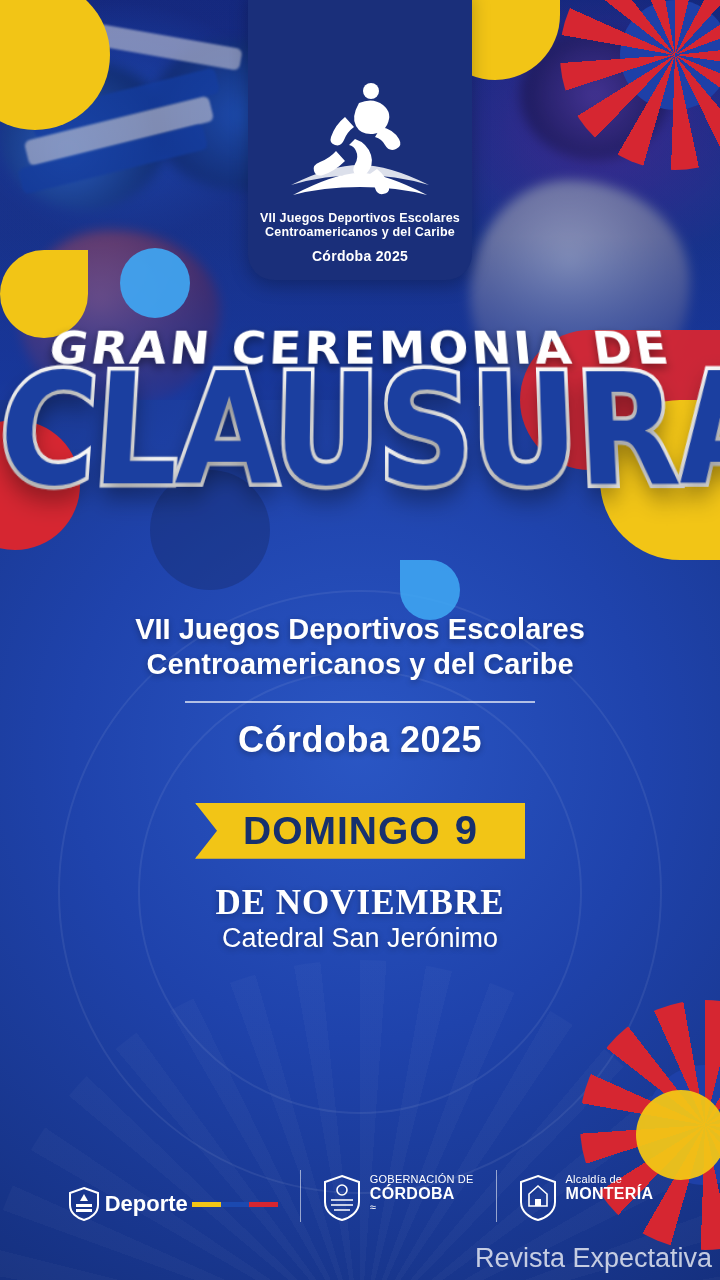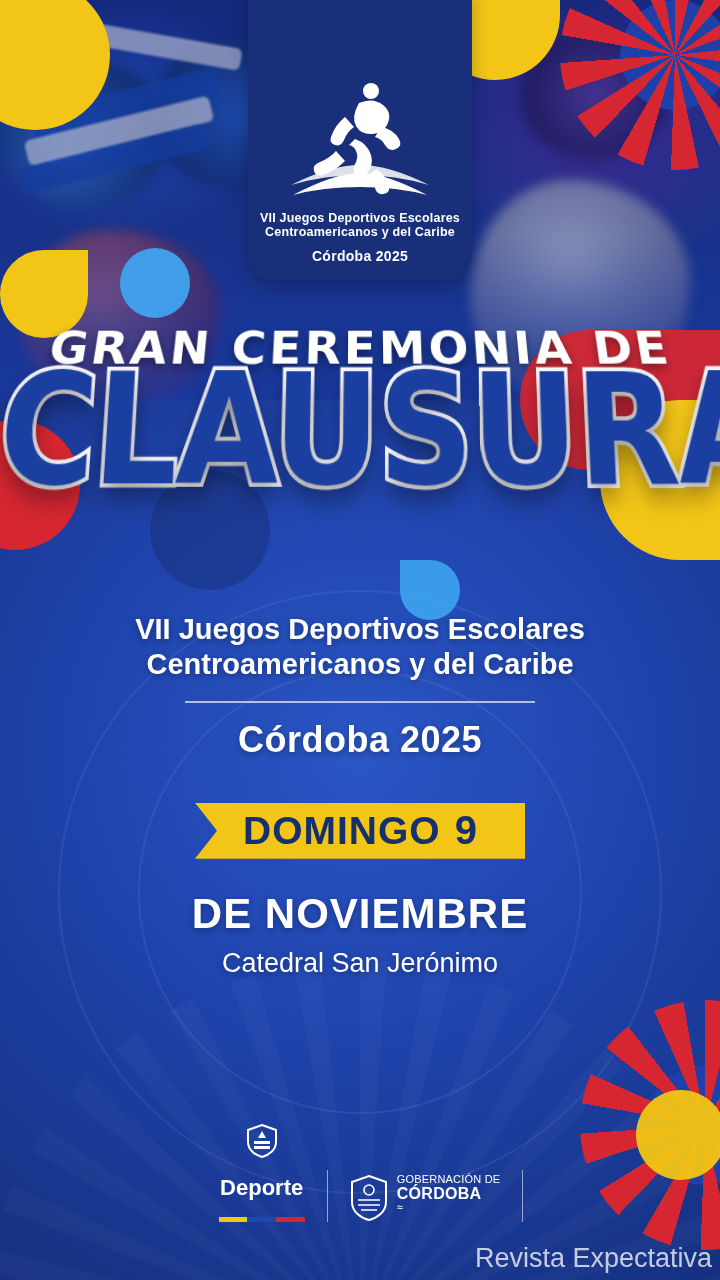--- a/index.html
+++ b/index.html
@@ -235,36 +235,37 @@
   .dow {
     font-size: 39px;
     font-weight: bold;
     letter-spacing: 1px;
   }
   .daynum {
     font-size: 40px;
     font-weight: bold;
   }
   .month {
-    font-size: 42px;
+    font-size: 35px;
     font-weight: bold;
     letter-spacing: 1px;
-    margin-top: 31px;
-    text-shadow: 0 2px 6px rgba(0,0,0,.3);
+    margin-top: 24px;
+    text-shadow: 0 2px 6px rgba(0,0,0,.3);
+    font-family: Liberation Serif, serif;
   }
   .venue {
     font-size: 32px;
     font-weight: bold;
     margin-top: 44px;
     text-shadow: 0 2px 6px rgba(0,0,0,.3);
   }
   .venue2 {
     font-size: 27px;
     font-weight: normal;
-    margin-top: 10px;
+    margin-top: 0;
     text-shadow: 0 2px 6px rgba(0,0,0,.3);
   }
   .time {
     font-size: 33px;
     font-weight: bold;
     margin-top: 16px;
     text-shadow: 0 2px 6px rgba(0,0,0,.3);
   }
 
   
@@ -285,21 +286,21 @@
     padding: 0 22px;
   }
   .foot-sep {
     width: 1px;
     height: 52px;
     background: rgba(255,255,255,.55);
   }
   .foot-text { line-height: 1.05; }
   .foot-small { font-size: 11px; font-weight: normal; letter-spacing: .2px; }
   .foot-big { font-size: 16px; font-weight: bold; letter-spacing: .3px; }
-  .deporte-wrap { display: flex; flex-direction: column; align-items: center; gap: 16px; }
+  .deporte-wrap { display: flex; flex-direction: row; align-items: center; gap: 4px; }
   .deporte-label { font-size: 22px; font-weight: bold; }
   .tricolor { width: 86px; height: 5px; display: flex; }
   .tricolor i { flex: 1; display: block; }
   .tri-y { background: #f2c516; }
   .tri-b { background: #1b49b0; }
   .tri-r { background: #d62631; }
 
   .watermark {
     position: absolute;
     right: 8px;
@@ -424,17 +425,28 @@
       </svg>
       <div class="foot-text">
         <div class="foot-small">GOBERNACIÓN DE</div>
         <div class="foot-big">CÓRDOBA</div>
         <div class="foot-small">≈</div>
       </div>
     </div>
 
     <div class="foot-sep"></div>
 
+    <div class="foot-item">
+      <svg width="38" height="48" viewBox="0 0 38 48" aria-hidden="true">
+        <path d="M19 2 L36 8 v20 c0 10 -9 16 -17 18 C11 44 2 38 2 28 V8 z" fill="none" stroke="#ffffff" stroke-width="2"></path>
+        <path d="M10 20 l9 -8 l9 8 v12 H10 z" fill="none" stroke="#ffffff" stroke-width="1.6"></path>
+        <rect x="16" y="25" width="6" height="7" fill="#ffffff"></rect>
+      </svg>
+      <div class="foot-text">
+        <div class="foot-small">Alcaldía de</div>
+        <div class="foot-big">MONTERÍA</div>
+      </div>
+    </div>
 
   </div>
 
   <div class="watermark">Revista Expectativa</div>
 </div>
 
 </body></html>

